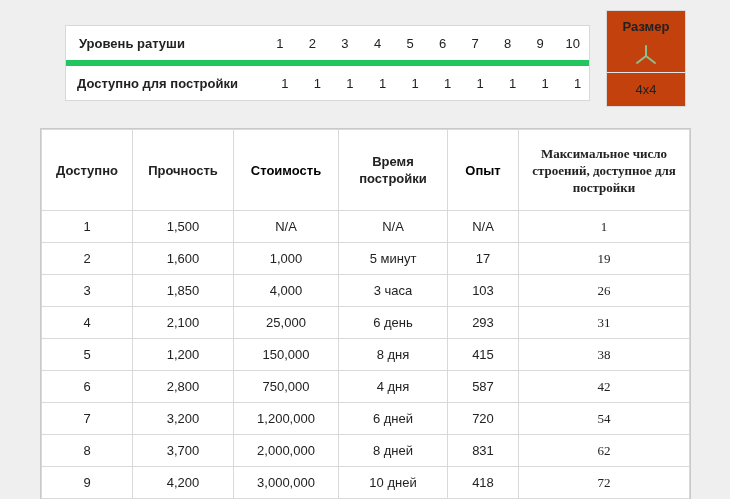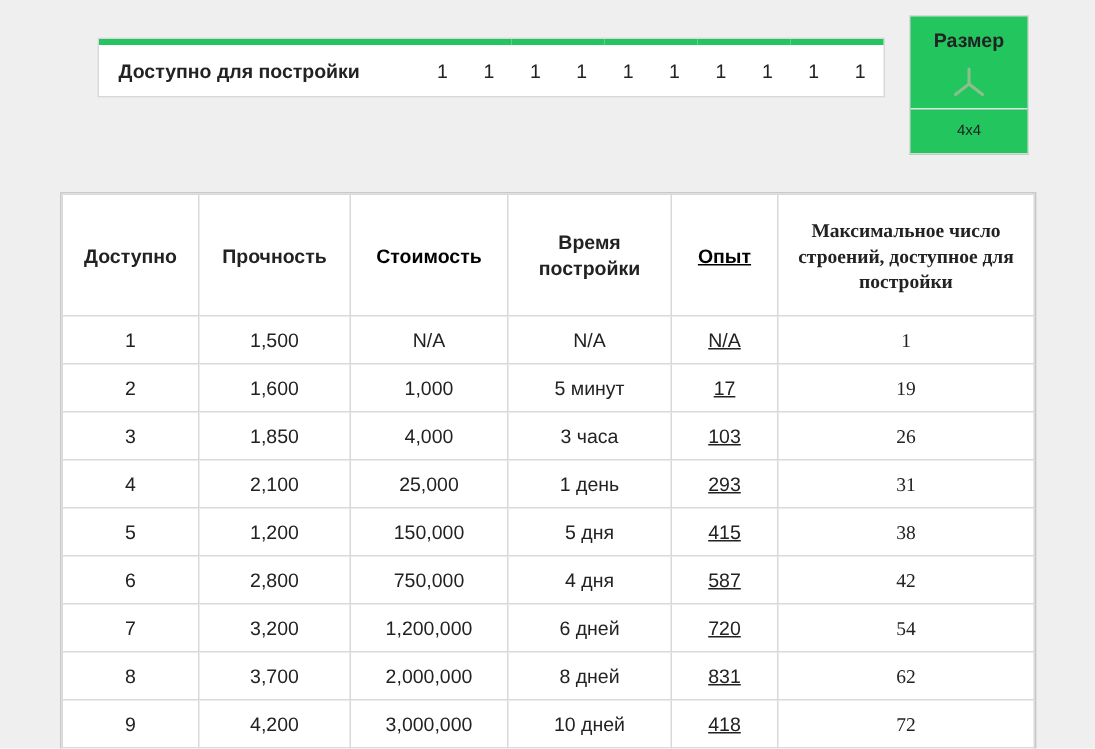--- a/index.html
+++ b/index.html
@@ -33,58 +33,59 @@
   }
   table.top td {
     border: none;
     height: 32px;
     font-size: 13px;
     color: #222;
     text-align: center;
     vertical-align: middle;
   }
   table.top tr.row-sep td {
-    border-top: 4px solid #22c55e;
+    border-top: 6px solid #22c55e;
+    padding-left: 11px;
   }
   table.top td.rowlabel {
     text-align: left;
     font-weight: bold;
     padding-left: 13px;
     white-space: nowrap;
     width: 205px;
   }
   table.top td.numcell {
     width: 32px;
   }
 
   
   .size-box {
     position: absolute;
     left: 606px;
     top: 10px;
     width: 80px;
-    background: #22c55e;
+    background: #c2410c;
     border: 1px solid #d8d8d8;
     box-sizing: border-box;
     text-align: center;
   }
   .size-title {
     font-weight: bold;
     font-size: 13px;
     padding: 8px 0 4px 0;
     color: #222;
   }
   .size-glyph {
     height: 34px;
     line-height: 34px;
   }
   .size-glyph svg { vertical-align: middle; }
   .size-value {
     border-top: 1px solid #e3e3e3;
-    font-size: 10px;
+    font-size: 13px;
     padding: 9px 0;
     color: #222;
   }
 
   
   .main-wrap {
     position: absolute;
     left: 40px;
     top: 128px;
     width: 651px;
@@ -116,30 +117,43 @@
   }
   table.main td {
     height: 27px;
     padding: 2px 6px;
   }
   
   .c0 { width: 78px; }
   .c1 { width: 88px; }
   .c2 { width: 92px; }
   .c3 { width: 96px; }
-  .c4 { width: 58px; text-decoration: underline; }
+  .c4 { width: 58px; }
   .c5 { width: auto; }
   th.c5, td.c5 { padding-left: 10px; padding-right: 10px; font-family: Liberation Serif, serif; }
 </style>
 </head>
 <body>
 
 <div class="top-wrap">
   <table class="top">
     <tbody>
+      <tr>
+        <td class="rowlabel">Уровень ратуши</td>
+        <td class="numcell">1</td>
+        <td class="numcell">2</td>
+        <td class="numcell">3</td>
+        <td class="numcell">4</td>
+        <td class="numcell">5</td>
+        <td class="numcell">6</td>
+        <td class="numcell">7</td>
+        <td class="numcell">8</td>
+        <td class="numcell">9</td>
+        <td class="numcell">10</td>
+      </tr>
       <tr class="row-sep">
         <td class="rowlabel">Доступно для постройки</td>
         <td class="numcell">1</td>
         <td class="numcell">1</td>
         <td class="numcell">1</td>
         <td class="numcell">1</td>
         <td class="numcell">1</td>
         <td class="numcell">1</td>
         <td class="numcell">1</td>
         <td class="numcell">1</td>
@@ -198,29 +212,29 @@
         <td class="c1">1,850</td>
         <td class="c2">4,000</td>
         <td class="c3">3 часа</td>
         <td class="c4">103</td>
         <td class="c5">26</td>
       </tr>
       <tr>
         <td class="c0">4</td>
         <td class="c1">2,100</td>
         <td class="c2">25,000</td>
-        <td class="c3">1 день</td>
+        <td class="c3">6 день</td>
         <td class="c4">293</td>
         <td class="c5">31</td>
       </tr>
       <tr>
         <td class="c0">5</td>
         <td class="c1">1,200</td>
         <td class="c2">150,000</td>
-        <td class="c3">5 дня</td>
+        <td class="c3">8 дня</td>
         <td class="c4">415</td>
         <td class="c5">38</td>
       </tr>
       <tr>
         <td class="c0">6</td>
         <td class="c1">2,800</td>
         <td class="c2">750,000</td>
         <td class="c3">4 дня</td>
         <td class="c4">587</td>
         <td class="c5">42</td>

